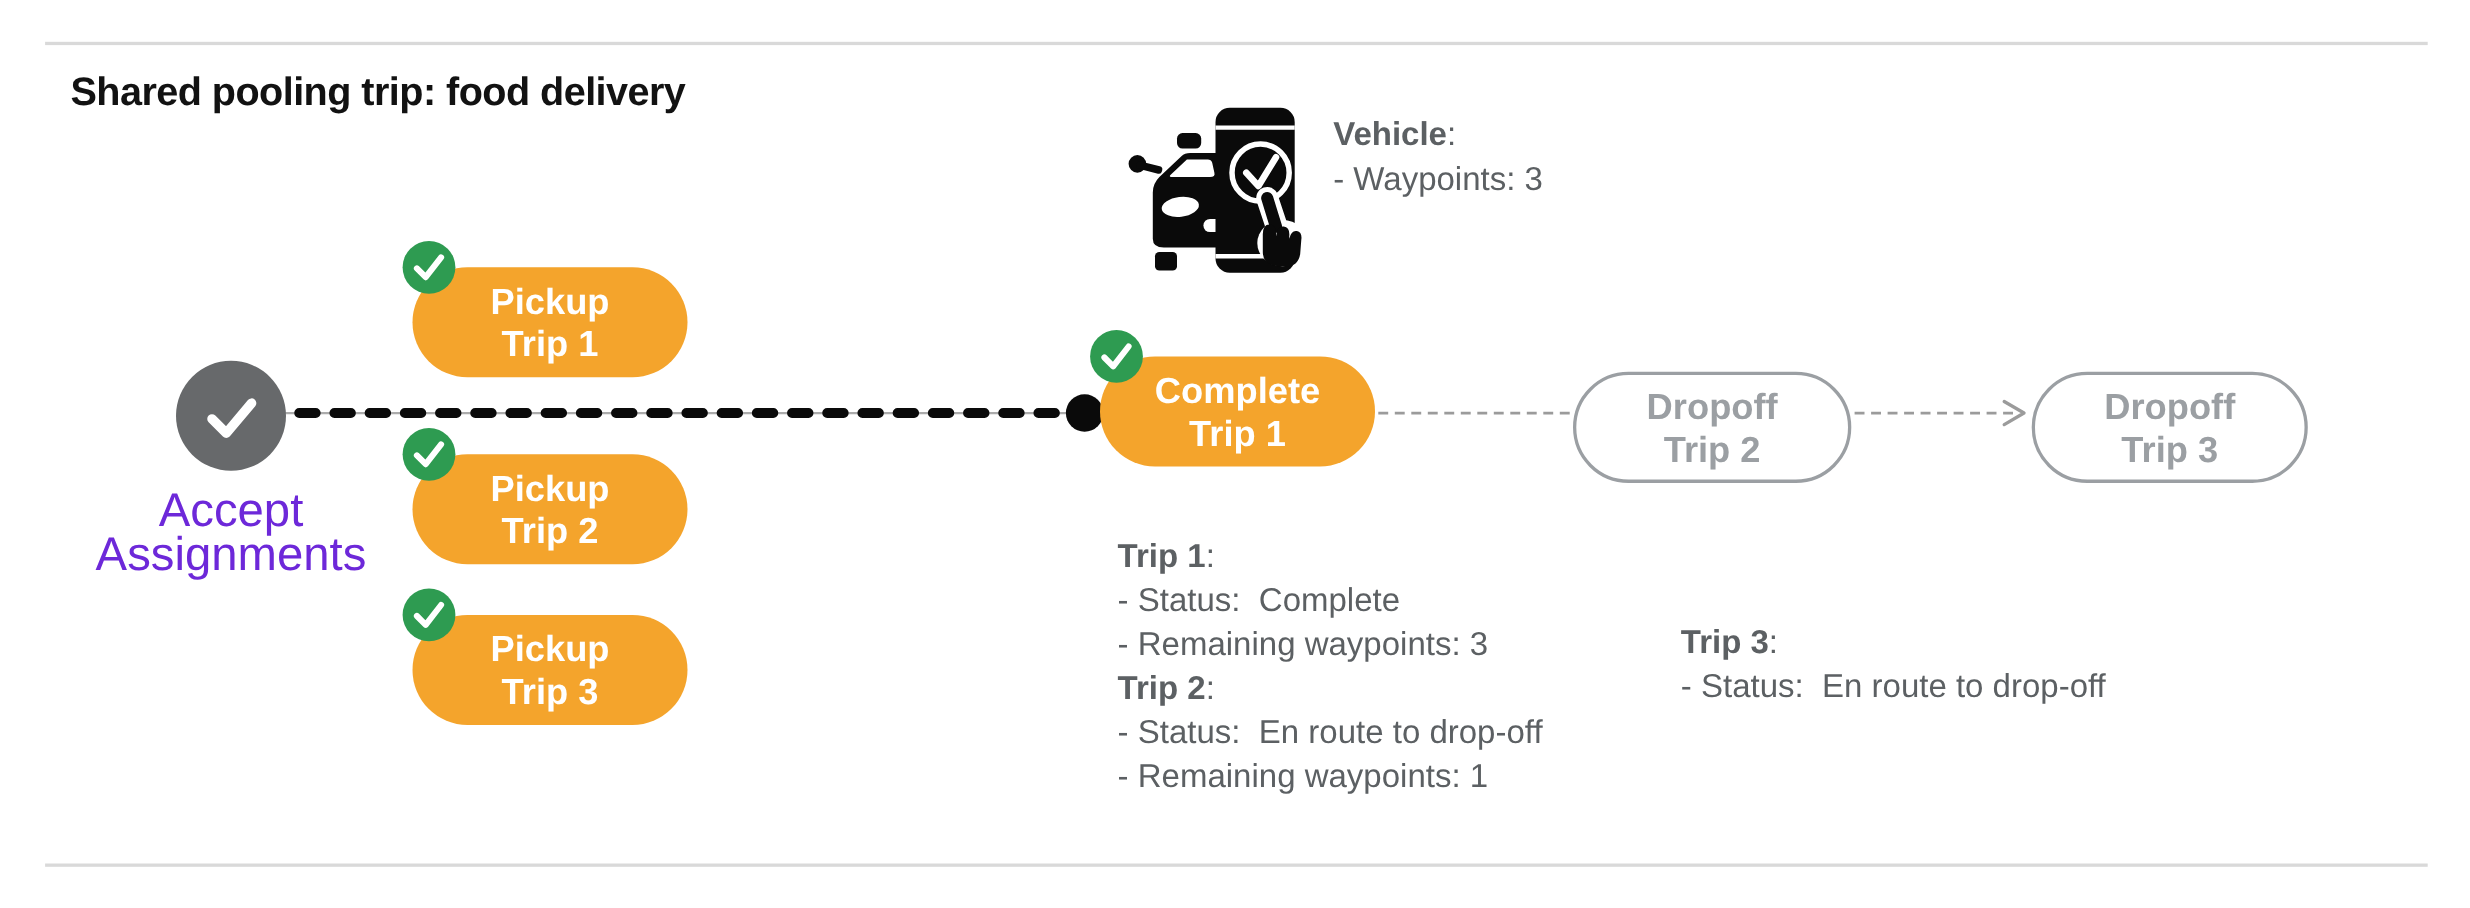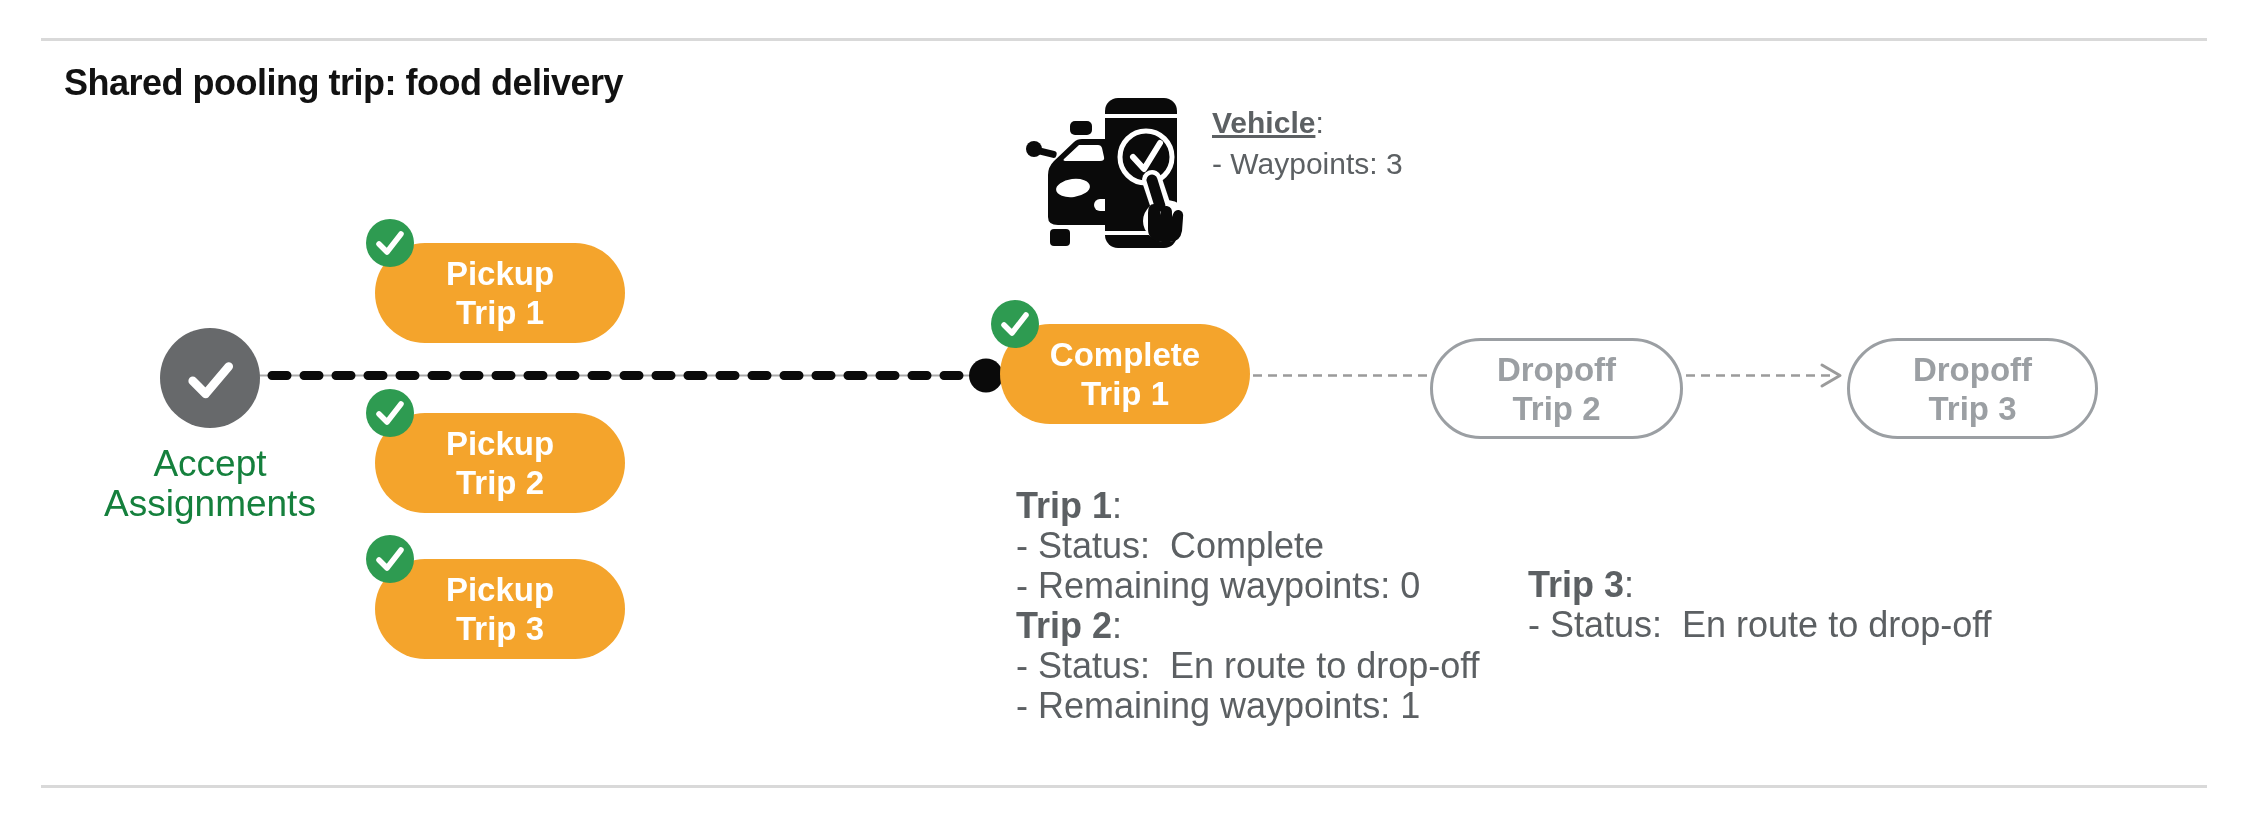--- a/index.html
+++ b/index.html
@@ -10,43 +10,43 @@
     --muted-gray:#9B9FA3; --rule-gray:#D9D9D9; --ink:#0A0A0A;
   }
   .rule{position:absolute;left:41px;width:2166px;height:3px;background:var(--rule-gray);}
   .rule-top{top:38px;}
   .rule-bottom{top:785px;}
   #title{position:absolute;left:64px;top:62px;margin:0;font-size:36px;font-weight:700;color:#121212;letter-spacing:-0.5px;}
 
   
   #vehicle-icon{position:absolute;left:1020px;top:85px;width:170px;height:170px;}
   #vehicle-text{position:absolute;left:1212px;top:102px;color:var(--text-gray);font-size:30px;line-height:41px;}
-  #vehicle-text b{font-weight:700;text-decoration:underline;}
+  #vehicle-text b{font-weight:700;}
 
   
   #accept-node{position:absolute;left:160px;top:328px;width:100px;height:100px;border-radius:50%;background:var(--node-gray);display:flex;align-items:center;justify-content:center;}
   #accept-node svg{width:72px;height:72px;}
-  #accept-label{position:absolute;left:60px;top:444px;width:300px;text-align:center;color:#15803d;font-size:37px;line-height:40px;}
+  #accept-label{position:absolute;left:60px;top:444px;width:300px;text-align:center;color:#6d28d9;font-size:43px;line-height:40px;}
 
   
   #connectors{position:absolute;left:0;top:0;width:2245px;height:825px;pointer-events:none;}
   .stroke-ink{stroke:var(--ink);}
   .stroke-muted{stroke:#9B9B9B;}
   .fill-ink{fill:var(--ink);}
 
   
   .pill{position:absolute;width:250px;height:100px;border-radius:52px;background:var(--orange);
         color:#fff;font-size:33px;font-weight:700;line-height:39px;
         display:flex;flex-direction:column;align-items:center;justify-content:center;text-align:left;}
   .pill.outline{background:#fff;border:3px solid var(--muted-gray);color:var(--muted-gray);box-sizing:border-box;margin-top:12px;}
   .badge{position:absolute;left:-9px;top:-24px;width:48px;height:48px;border-radius:50%;background:var(--green);display:flex;align-items:center;justify-content:center;}
   .badge svg{width:48px;height:48px;}
 
   
-  .status-block{position:absolute;color:var(--text-gray);font-size:36px;line-height:40px;}
+  .status-block{position:absolute;color:var(--text-gray);font-size:30px;line-height:40px;}
   .status-block .s-head b{font-weight:700;}
   .status-block .s-line{white-space:pre-wrap;}
 </style>
 </head>
 <body>
 
 <div id="canvas" style="--orange: #F4A42C; --green: #2E9B51; --node-gray: #67696B; --text-gray: #5C6063; --muted-gray: #9B9FA3; --rule-gray: #D9D9D9; --ink: #0A0A0A;">
 
   <div class="rule rule-top"></div>
   <div class="rule rule-bottom"></div>
@@ -143,21 +143,21 @@
   </div>
 
   <div class="pill outline" style="left:1847px;top:326px;width:251px;height:101px;">
     <span>Dropoff</span>
     <span>Trip 3</span>
   </div>
 
   <div class="status-block" style="left:1016px;top:486px;">
     <div class="s-head"><b>Trip 1</b><span>:</span></div>
     <div class="s-line">- Status:  Complete</div>
-    <div class="s-line">- Remaining waypoints: 0</div>
+    <div class="s-line">- Remaining waypoints: 3</div>
     <div class="s-head"><b>Trip 2</b><span>:</span></div>
     <div class="s-line">- Status:  En route to drop-off</div>
     <div class="s-line">- Remaining waypoints: 1</div>
   </div>
 
   <div class="status-block" style="left:1528px;top:565px;">
     <div class="s-head"><b>Trip 3</b><span>:</span></div>
     <div class="s-line">- Status:  En route to drop-off</div>
   </div>
 

